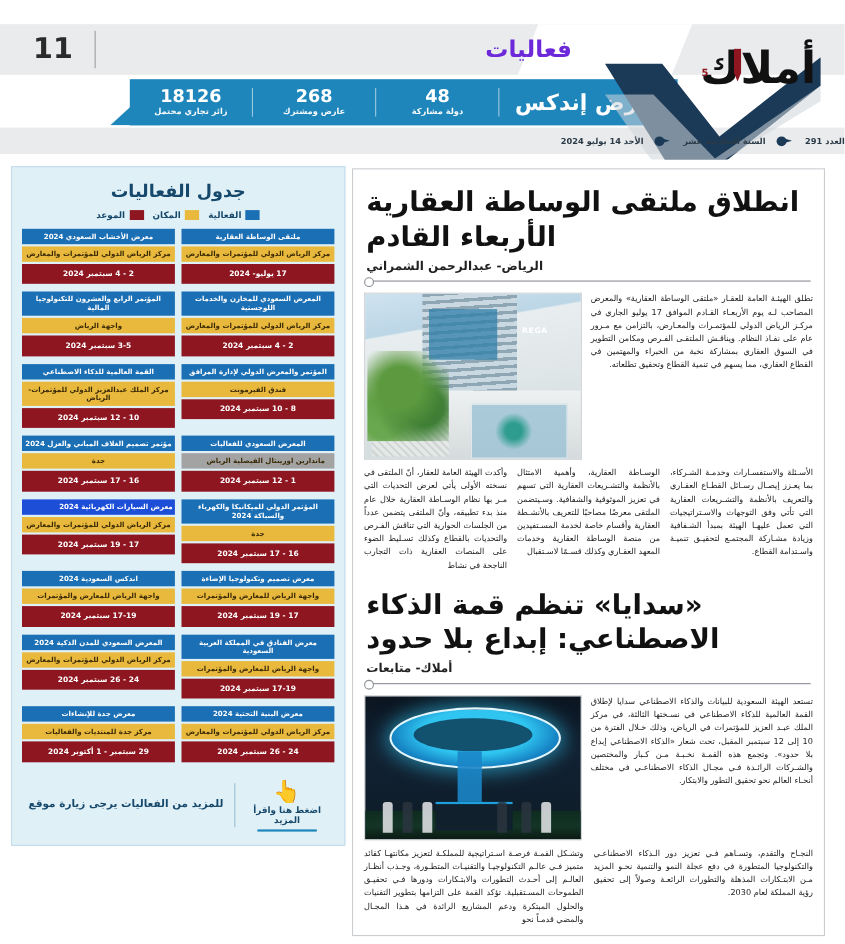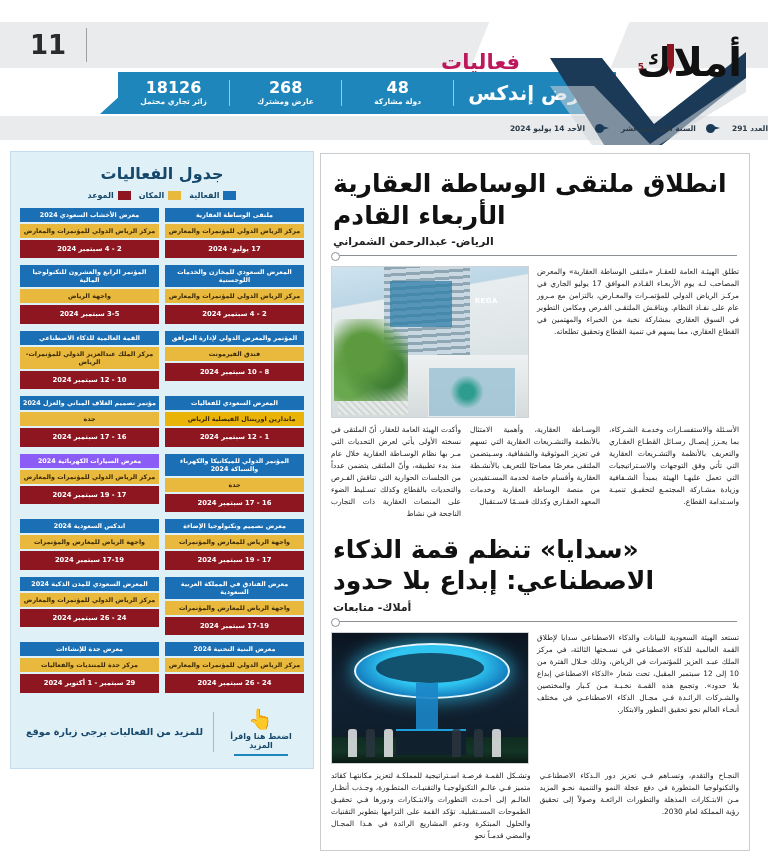--- a/index.html
+++ b/index.html
@@ -24,22 +24,22 @@
     font-size:40px;font-weight:700;color:#111;letter-spacing:-1px;
     line-height:1;z-index:7;
   }
   .logo-accent{position:absolute;right:86px;top:26px;width:7px;height:30px;background:#8e1620;z-index:8;
      clip-path:polygon(0 0,100% 0,100% 72%,50% 100%,0 72%);}
   .logo-sup{position:absolute;right:116px;top:44px;font-size:9px;color:#8e1620;font-weight:700;z-index:8;}
 
   .mh-diag{position:absolute;right:148px;top:22px;width:140px;height:46px;background:#ffffff;
     transform:skewX(-22deg);z-index:4;}
   .mh-section{
-    position:absolute;right:248px;top:39px;height:46px;line-height:46px;
-    font-size:21px;font-weight:700;color:#be185d;z-index:5;
+    position:absolute;right:248px;top:22px;height:46px;line-height:46px;
+    font-size:21px;font-weight:700;color:#6d28d9;z-index:5;
   }
   .mh-divider{position:absolute;left:86px;top:28px;width:1px;height:34px;background:#9aa0a4;z-index:5;}
   .mh-pageno{
     position:absolute;left:30px;top:22px;height:46px;line-height:46px;
     font-size:26px;font-weight:700;color:#2b2b2b;z-index:5;
   }
 
   .stats-bar{
     position:absolute;right:152px;left:118px;top:72px;height:42px;
     background:#1f86bb;z-index:5;
@@ -325,37 +325,37 @@
               </div>
               <div class="cell">
                 <div class="c-ev" style="background: rgb(27, 111, 181);">القمة العالمية للذكاء الاصطناعي</div>
                 <div class="c-pl" style="background: rgb(232, 185, 60);">مركز الملك عبدالعزيز الدولي للمؤتمرات- الرياض</div>
                 <div class="c-dt" style="background: rgb(142, 22, 32);">10 - 12 سبتمبر 2024</div>
               </div>
             </div>
             <div class="grow">
               <div class="cell">
                 <div class="c-ev" style="background: rgb(27, 111, 181);">المعرض السعودي للفعاليات</div>
-                <div class="c-pl" style="background: #eab308; padding-left: 16px;">ماندارين اورينتال الفيصلية الرياض</div>
+                <div class="c-pl" style="background: #a3a3a3; padding-left: 16px;">ماندارين اورينتال الفيصلية الرياض</div>
                 <div class="c-dt" style="background: rgb(142, 22, 32);">1 - 12 سبتمبر 2024</div>
               </div>
               <div class="cell">
                 <div class="c-ev" style="background: rgb(27, 111, 181);">مؤتمر تصميم الغلاف المباني والعزل 2024</div>
                 <div class="c-pl" style="background: rgb(232, 185, 60);">جدة</div>
                 <div class="c-dt" style="background: rgb(142, 22, 32);">16 - 17 سبتمبر 2024</div>
               </div>
             </div>
             <div class="grow">
               <div class="cell">
                 <div class="c-ev" style="background: rgb(27, 111, 181);">المؤتمر الدولي للميكانيكا والكهرباء والسباكة 2024</div>
                 <div class="c-pl" style="background: rgb(232, 185, 60);">جدة</div>
                 <div class="c-dt" style="background: rgb(142, 22, 32);">16 - 17 سبتمبر 2024</div>
               </div>
               <div class="cell">
-                <div class="c-ev" style="background: #8b5cf6;">معرض السيارات الكهربائية 2024</div>
+                <div class="c-ev" style="background: #1d4ed8; text-align: right;">معرض السيارات الكهربائية 2024</div>
                 <div class="c-pl" style="background: rgb(232, 185, 60);">مركز الرياض الدولي للمؤتمرات والمعارض</div>
                 <div class="c-dt" style="background: rgb(142, 22, 32);">17 - 19 سبتمبر 2024</div>
               </div>
             </div>
             <div class="grow">
               <div class="cell">
                 <div class="c-ev" style="background: rgb(27, 111, 181);">معرض تصميم وتكنولوجيا الإضاءة</div>
                 <div class="c-pl" style="background: rgb(232, 185, 60);">واجهة الرياض للمعارض والمؤتمرات</div>
                 <div class="c-dt" style="background: rgb(142, 22, 32);">17 - 19 سبتمبر 2024</div>
               </div>

